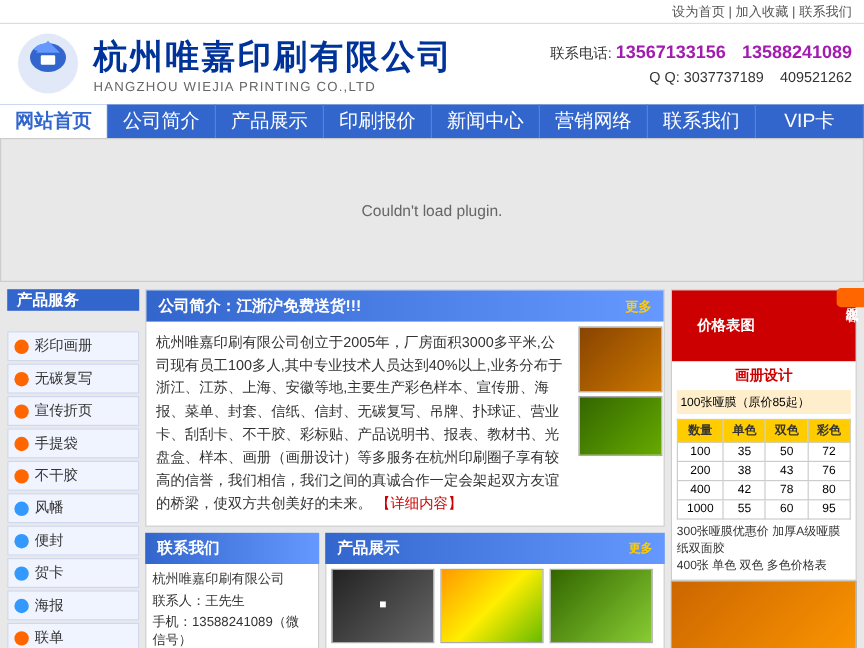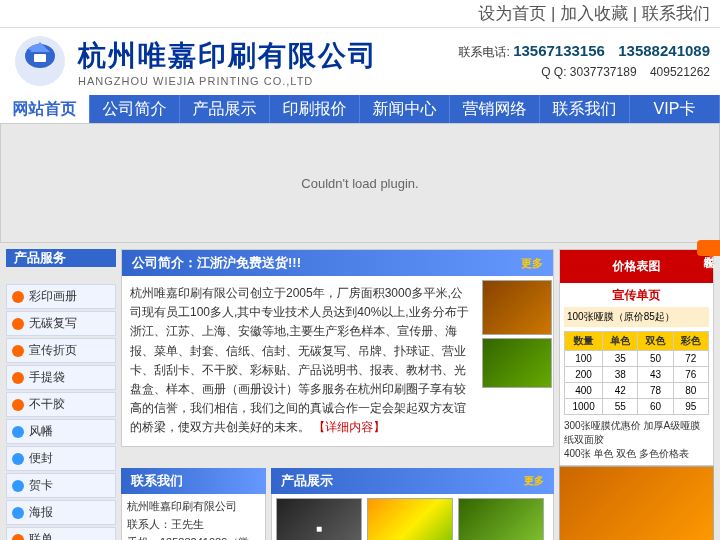--- a/index.html
+++ b/index.html
@@ -1,29 +1,29 @@
 <!DOCTYPE html>
 <html><head>
   <meta charset="utf-8">
   <style>
     * { margin: 0; padding: 0; box-sizing: border-box; }
     body { font-family: SimSun, '宋体', Arial, sans-serif; font-size: 12px; background: #e8e8e8; width: 720px; }
     
     
-    .top-bar { background: #fff; padding: 2px 10px; font-size: 17px; color: #555; text-align: right; border-bottom: 1px solid #ddd; }
+    .top-bar { background: #fff; padding: 2px 10px; font-size: 11px; color: #555; text-align: right; border-bottom: 1px solid #ddd; }
     
     
     .header { background: #fff; display: flex; align-items: center; padding: 6px 10px; justify-content: space-between; }
     .logo-area { display: flex; align-items: center; }
     .logo-icon { width: 60px; height: 55px; margin-right: 8px; }
     .logo-text { }
     .logo-text .cn { font-size: 28px; font-weight: bold; color: #003399; letter-spacing: 2px; }
     .logo-text .en { font-size: 11px; color: #666; letter-spacing: 1px; }
     .contact-info { text-align: right; font-size: 12px; color: #333; line-height: 20px; }
-    .contact-info .phone { font-size: 15px; font-weight: bold; color: #0c4a6e; }
+    .contact-info .phone { font-size: 15px; font-weight: bold; color: #a21caf; }
     
     
     .nav { background: #3366cc; display: flex; height: 28px; }
     .nav-item { flex: 1; display: flex; align-items: center; justify-content: center; color: #fff; font-size: 16px; cursor: pointer; border-right: 1px solid #5580dd; }
     .nav-item.active { background: #fff; color: #3366cc; font-weight: bold; }
     
     
     .flash-area { background: #e8e8e8; width: 100%; height: 120px; display: flex; align-items: center; justify-content: center; border: 1px solid #ccc; color: #666; font-size: 13px; margin-bottom: 0; }
     
     
@@ -33,31 +33,31 @@
     .sidebar { width: 110px; flex-shrink: 0; }
     .sidebar-title { background: #3366cc; color: #fff; font-size: 13px; font-weight: bold; padding: 0 8px; margin-bottom: 17px; }
     .sidebar-item { display: flex; align-items: center; padding: 3px 5px; background: #f0f4ff; margin-bottom: 2px; cursor: pointer; border: 1px solid #d0d8f0; }
     .sidebar-dot { width: 12px; height: 12px; border-radius: 50%; background: #ff6600; margin-right: 5px; flex-shrink: 0; }
     .sidebar-dot.blue { background: #3399ff; }
     .sidebar-dot.orange { background: #ff6600; }
     .sidebar-item-label { font-size: 12px; color: #333; }
     
     
     .center { flex: 1; min-width: 0; }
-    .company-intro { background: #fff; border: 1px solid #ccc; margin-bottom: 21px; }
+    .company-intro { background: #fff; border: 1px solid #ccc; margin-bottom: 5px; }
     .section-title { background: linear-gradient(to right, #3366cc, #6699ff); color: #fff; font-size: 13px; font-weight: bold; padding: 4px 10px; display: flex; justify-content: space-between; align-items: center; }
     .section-title .more { font-size: 11px; color: #ffcc00; }
     .intro-text { padding: 8px; font-size: 12px; color: #333; line-height: 1.6; }
     .intro-text a { color: #cc0000; }
     .contact-line { margin-bottom: 3px; color: #333; }
     
     
     .right-sidebar { width: 155px; flex-shrink: 0; }
     .price-table { background: #fff; border: 1px solid #ccc; font-size: 11px; }
-    .price-title { background: #cc0000; color: #fff; font-size: 12px; font-weight: bold; padding: 8px; text-align: center; }
+    .price-title { background: #cc0000; color: #fff; font-size: 12px; font-weight: bold; padding: 21px; text-align: left; }
     .price-content { padding: 4px; }
     .price-grid { width: 100%; border-collapse: collapse; margin-top: 4px; }
     .price-grid th, .price-grid td { border: 1px solid #ccc; padding: 2px 3px; font-size: 10px; text-align: center; }
     .price-grid th { background: #ffcc00; color: #333; }
     
     
     .float-btn { position: fixed; right: 0; top: 240px; background: #ff6600; color: #fff; writing-mode: vertical-rl; padding: 8px 4px; font-size: 11px; cursor: pointer; z-index: 100; border-radius: 4px 0 0 4px; }
     
     .section-row { display: flex; gap: 5px; }
     .prod-thumb { text-align: center; width: 88px; }
@@ -228,21 +228,21 @@
         </div>
       </div>
     </div>
   </div>
 
   <div class="right-sidebar">
 
     <div class="price-table">
       <div class="price-title">价格表图</div>
       <div class="price-content">
-        <div style="font-size:12px; font-weight:bold; color:#cc0000; text-align:center;">宣传单页</div>
+        <div style="font-size:12px; font-weight:bold; color:#cc0000; text-align:center;">画册设计</div>
         <div style="background:#ffeecc; padding:3px; font-size:10px; margin-top:3px;">
           <div>100张哑膜（原价85起）</div>
         </div>
         <table class="price-grid">
           <tbody>
               <tr>
             <th>数量</th>
             <th>单色</th>
             <th>双色</th>
             <th>彩色</th>

